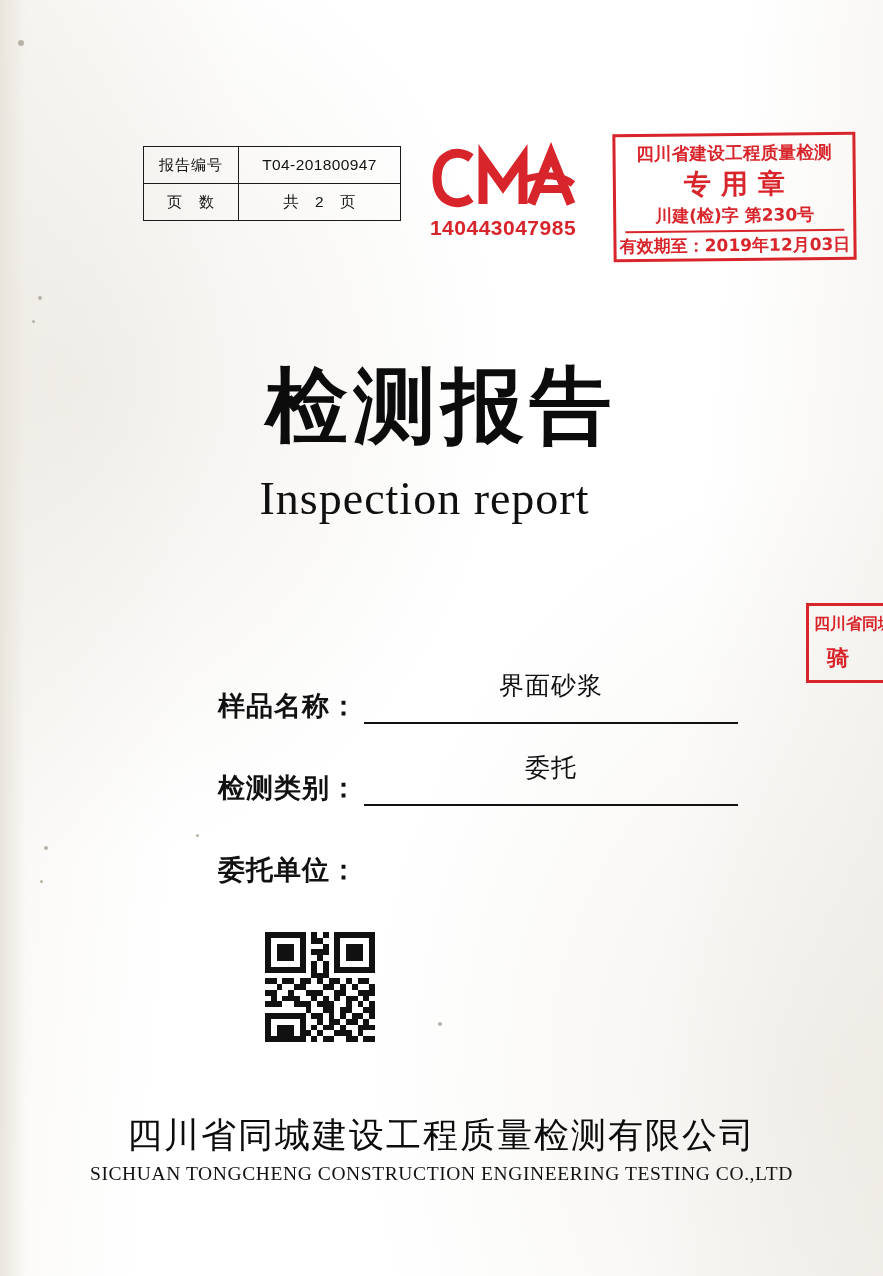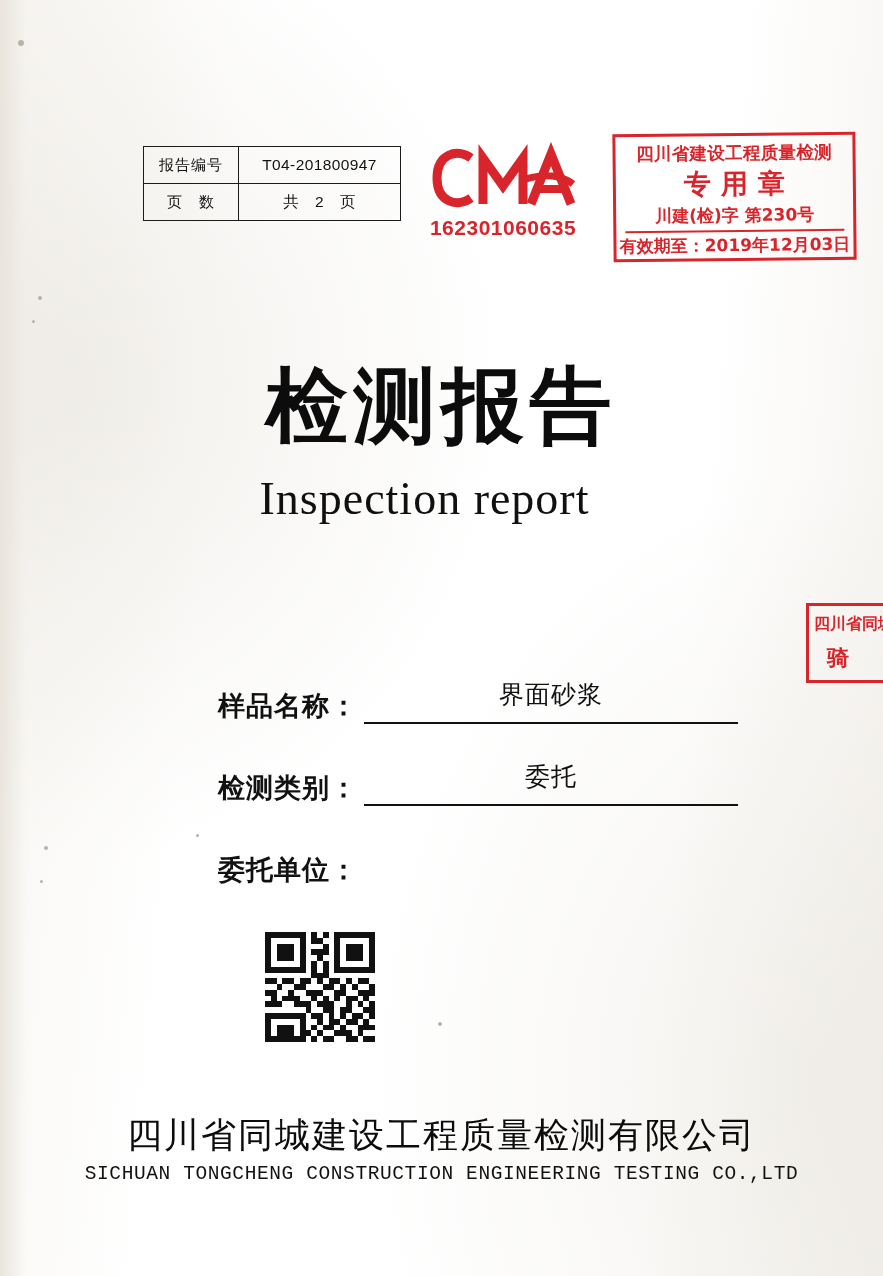--- a/index.html
+++ b/index.html
@@ -213,21 +213,21 @@
     white-space: nowrap;
     line-height: 36px;
   }
   .field-value {
     flex: 1;
     border-bottom: 2px solid #111;
     text-align: center;
     font-family: "DejaVu Sans", sans-serif;
     font-size: 25px;
     color: #111;
-    padding-bottom: 11px;
+    padding-bottom: 20px;
     margin-left: 6px;
     letter-spacing: 1px;
   }
 
   
   .qr {
     position: absolute;
     left: 265px;
     top: 932px;
     width: 110px;
@@ -247,21 +247,21 @@
     font-size: 35px;
     letter-spacing: 2px;
     color: #0c0c0c;
   }
   .footer-en {
     position: absolute;
     top: 1163px;
     left: 0;
     width: 883px;
     text-align: center;
-    font-family: Liberation Mono, monospace;
+    font-family: Liberation Serif, serif;
     font-size: 19.5px;
     letter-spacing: 0.6px;
     color: #111;
   }
 </style>
 </head>
 <body>
 
 <div class="page">
   <div class="paper-tint"></div>
@@ -291,21 +291,21 @@
   <div class="cma-block">
     <svg class="cma-logo" width="152" height="72" viewBox="0 0 152 72">
       <g fill="none" stroke="#d8252b" stroke-width="9">
         <path d="M44 16 C30 6, 10 12, 10 36 C10 60, 30 66, 44 56"></path>
         <path d="M56 62 L56 16 L76 44 L96 16 L96 62"></path>
         <path d="M104 62 L124 12 L144 62"></path>
       </g>
       <path d="M110 47 L138 47" stroke="#d8252b" stroke-width="8" fill="none"></path>
       <path d="M96 38 C118 30, 136 34, 146 42" stroke="#d8252b" stroke-width="7" fill="none"></path>
     </svg>
-    <div class="cma-number">162301060635</div>
+    <div class="cma-number">140443047985</div>
   </div>
 
   <div class="stamp">
     <div class="stamp-line1">四川省建设工程质量检测</div>
     <div class="stamp-line2">专用章</div>
     <div class="stamp-line3">川建(检)字 第230号</div>
     <div class="stamp-sep"></div>
     <div class="stamp-line4">有效期至：2019年12月03日</div>
   </div>
 

